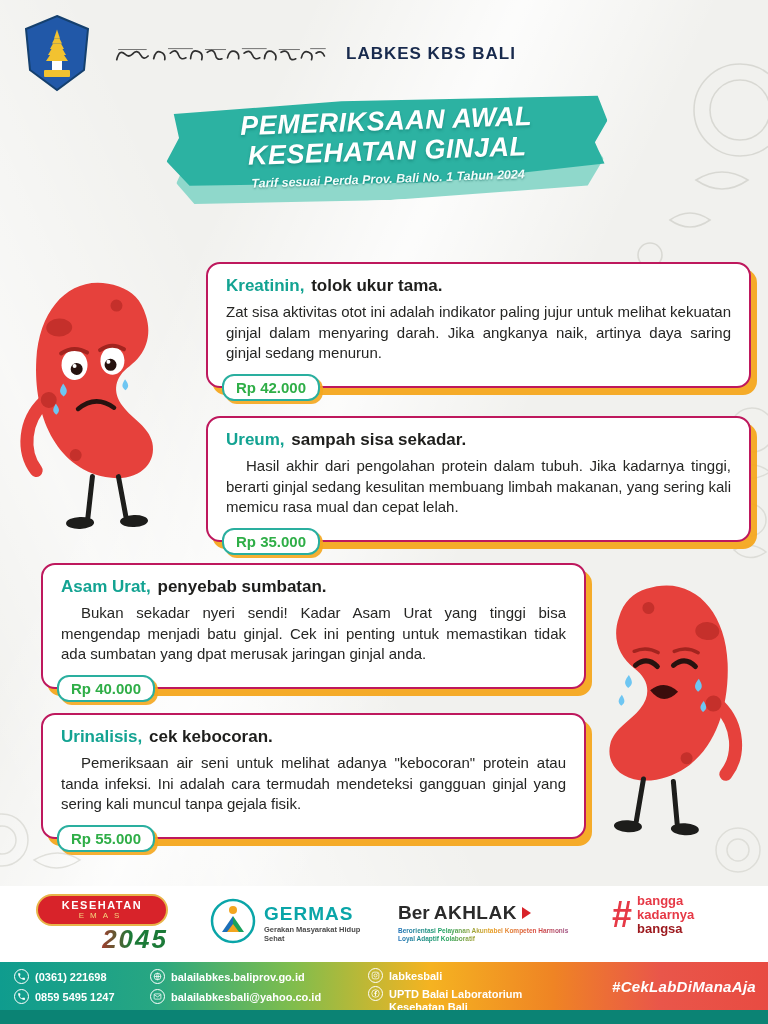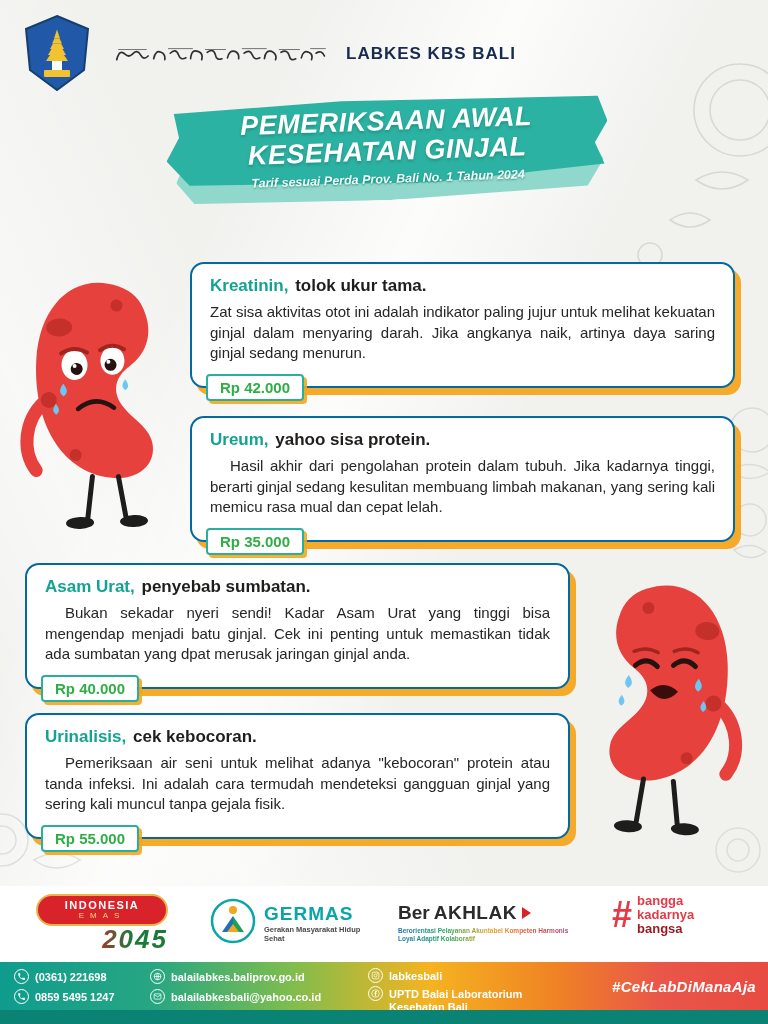--- a/index.html
+++ b/index.html
@@ -35,35 +35,35 @@
     transform:rotate(-2deg);
     clip-path:polygon(2% 10%, 40% 2%, 98% 6%, 100% 35%, 97% 60%, 99% 85%, 60% 100%, 5% 94%, 0% 65%, 3% 38%);
   }
   .banner-text{ position:absolute; left:0; top:8px; width:442px; text-align:center; transform:rotate(-2deg); color:#fff; }
   .title-line{ font-size:27px; font-weight:900; font-style:italic; letter-spacing:.5px; line-height:1.12; text-shadow:0 2px 3px rgba(0,90,80,.35); }
   .subtitle{ margin-top:6px; font-size:12.5px; font-style:italic; font-weight:bold; color:#f2fdfb; text-shadow:0 1px 2px rgba(0,90,80,.55); }
 
   
   .card{
     position:absolute; width:545px; background:#fff;
-    border:2px solid #0369a1; border-radius:14px;
+    border:2px solid #be185d; border-radius:14px;
     box-shadow:6px 7px 0 rgba(244,166,29,.95);
-    padding:12px 18px 22px; z-index:4;
+    padding:12px 18px 22px; z-index:4;margin-left:16px;
   }
   .card.p1{ left:190px; top:262px; }
   .card.p2{ left:190px; top:416px; }
   .card.p3{ left:25px;  top:563px; }
   .card.p4{ left:25px;  top:713px; }
   .card-heading{ font-size:17px; font-weight:bold; color:#1e1e1c; margin-bottom:6px; }
   .kw{ color:#13a392; font-weight:bold; margin-right:2px; }
   .card-body{ font-size:15px; line-height:1.38; color:#262624; text-align:justify; }
   .indent{ text-indent:20px; }
   .price{
     position:absolute; left:14px; bottom:-15px; background:#fff;
-    border:2px solid #2aaf9f; border-radius:4px; padding:3px 12px;
+    border:2px solid #2aaf9f; border-radius:12px; padding:3px 12px;
     font-size:15px; font-weight:bold; color:#2fae47;
     box-shadow:3px 3px 0 rgba(244,166,29,.9);
   }
 
   
   .kidney{ position:absolute; z-index:3; }
   .kidney-left{ left:18px; top:272px; transform:rotate(-2deg); }
   .kidney-right{ left:585px; top:575px; transform:rotate(3deg); }
 
   
@@ -254,42 +254,42 @@
     </svg>
   </div>
 
   <div class="card p1">
     <div class="card-heading"><span class="kw">Kreatinin,</span> <span>tolok ukur tama.</span></div>
     <p class="card-body">Zat sisa aktivitas otot ini adalah indikator paling jujur untuk melihat kekuatan ginjal dalam menyaring darah. Jika angkanya naik, artinya daya saring ginjal sedang menurun.</p>
     <div class="price">Rp 42.000</div>
   </div>
 
   <div class="card p2">
-    <div class="card-heading"><span class="kw">Ureum,</span> <span>yahoo sisa protein.</span></div>
+    <div class="card-heading"><span class="kw">Ureum,</span> <span>sampah sisa sekadar.</span></div>
     <p class="card-body indent">Hasil akhir dari pengolahan protein dalam tubuh. Jika kadarnya tinggi, berarti ginjal sedang kesulitan membuang limbah makanan, yang sering kali memicu rasa mual dan cepat lelah.</p>
     <div class="price">Rp 35.000</div>
   </div>
 
   <div class="card p3">
     <div class="card-heading"><span class="kw">Asam Urat,</span> <span>penyebab sumbatan.</span></div>
     <p class="card-body indent">Bukan sekadar nyeri sendi! Kadar Asam Urat yang tinggi bisa mengendap menjadi batu ginjal. Cek ini penting untuk memastikan tidak ada sumbatan yang dpat merusak jaringan ginjal anda.</p>
     <div class="price">Rp 40.000</div>
   </div>
 
   <div class="card p4">
     <div class="card-heading"><span class="kw">Urinalisis,</span> <span>cek kebocoran.</span></div>
     <p class="card-body indent">Pemeriksaan air seni untuk melihat adanya "kebocoran" protein atau tanda infeksi. Ini adalah cara termudah mendeteksi gangguan ginjal yang sering kali muncul tanpa gejala fisik.</p>
     <div class="price">Rp 55.000</div>
   </div>
 
   <div class="footer-panel">
 
     <div class="partner indonesia-emas">
       <div class="ie-pill">
-        <div class="ie-l1">INDONESIA</div>
+        <div class="ie-l1">KESEHATAN</div>
         <div class="ie-l2">EMAS</div>
       </div>
       <div class="ie-year">2045</div>
     </div>
 
     <div class="partner germas">
       <span>
         <svg width="46" height="46" viewBox="0 0 46 46">
           <circle cx="23" cy="23" r="21" fill="#fff" stroke="#0aa5a8" stroke-width="2.5"></circle>
           <circle cx="23" cy="12" r="4" fill="#f2a51f"></circle>

